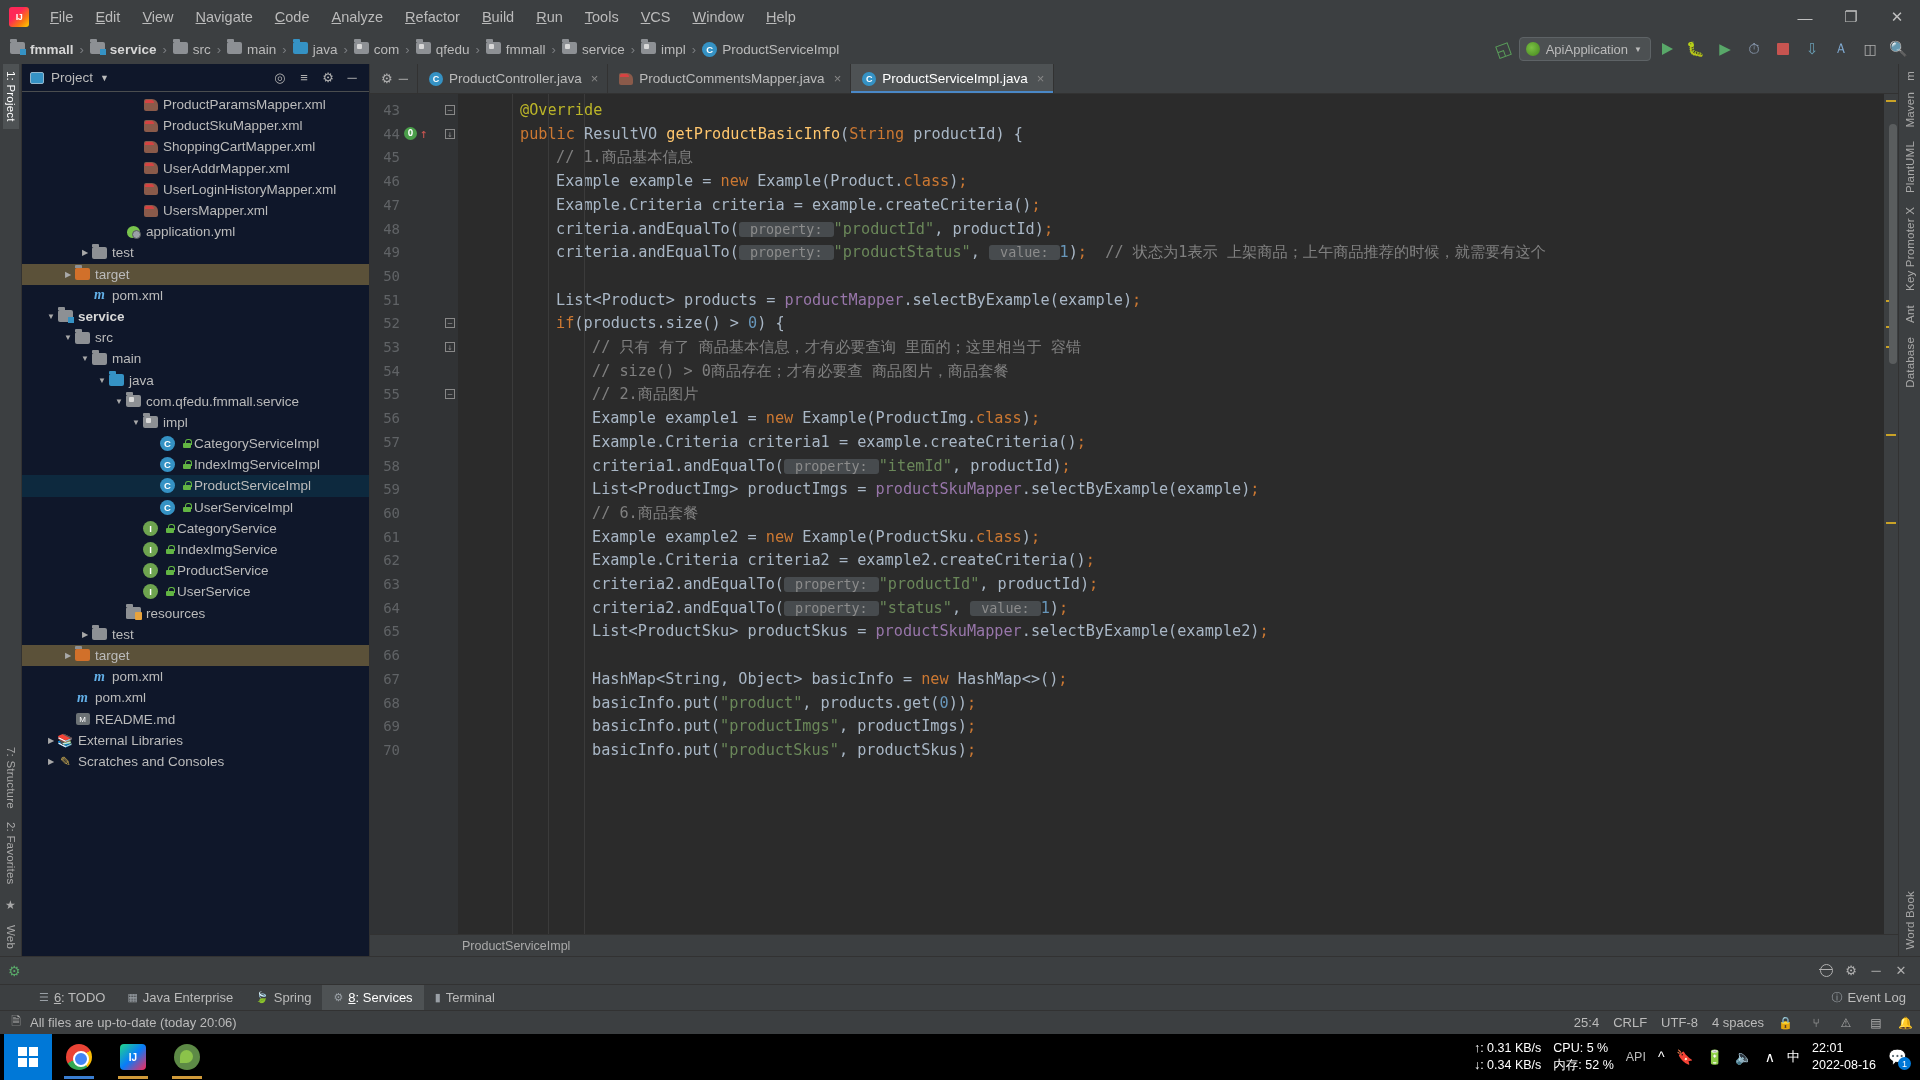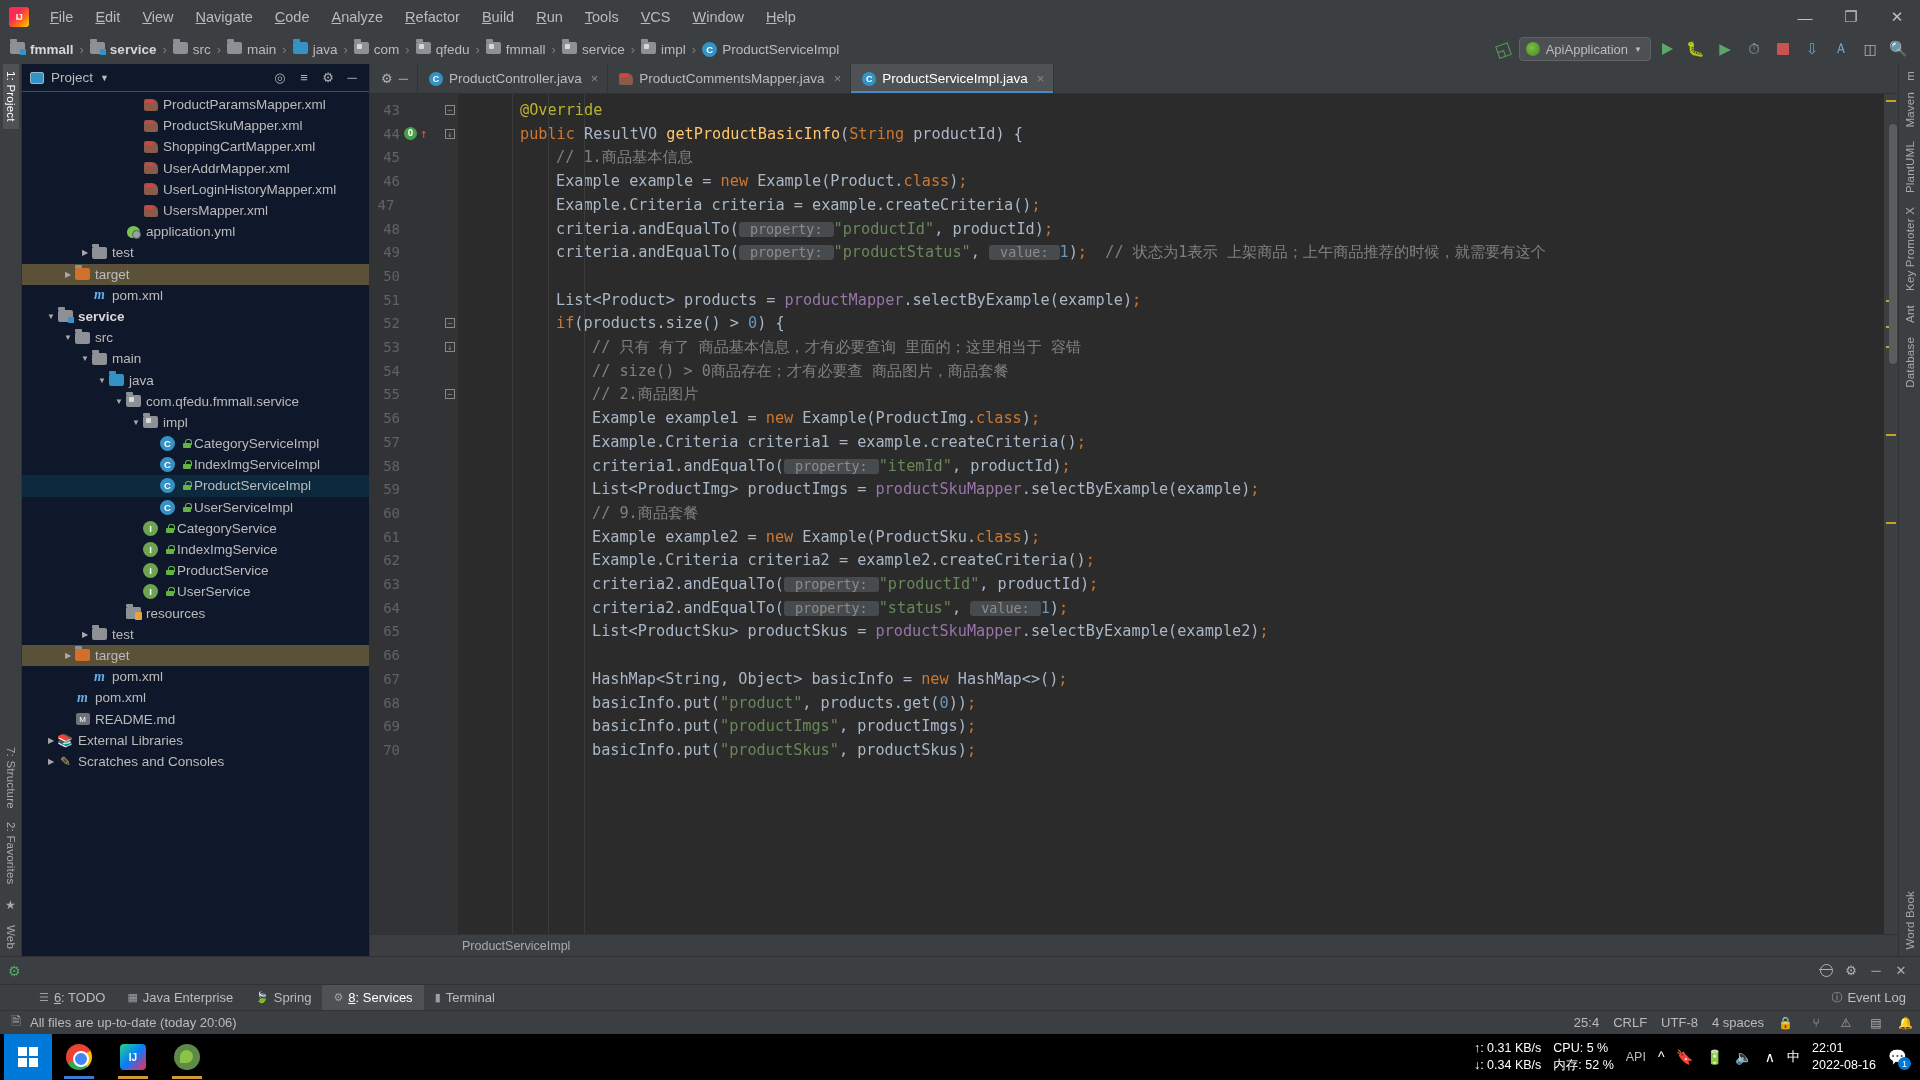--- a/index.html
+++ b/index.html
@@ -719,21 +719,21 @@
       <div class="editor-body">
         <div class="gutter" id="gutter-root">
             <div class="lnum" style="top: 8px;">43</div>
             <div class="fold" style="top: 10px;"><span style="display:inline-block;border:1px solid #888;width:10px;height:10px;line-height:8px;font-size:9px;">−</span></div>
             <div class="lnum" style="top: 31.7px;">44</div>
             <div style="position: absolute; left: 34px; top: 32.7px; width: 13px; height: 13px; border-radius: 50%; background: rgb(74, 158, 74); color: rgb(255, 255, 255); font-size: 9px; display: flex; align-items: center; justify-content: center; font-weight: bold;">O</div>
             <div style="position: absolute; left: 50px; top: 31.7px; color: rgb(199, 84, 80); font-size: 13px;">↑</div>
             <div class="fold" style="top: 33.7px;"><span style="display:inline-block;border:1px solid #888;width:10px;height:10px;line-height:8px;font-size:9px;">↓</span></div>
             <div class="lnum" style="top: 55.4px;">45</div>
             <div class="lnum" style="top: 79.1px;">46</div>
-            <div class="lnum" style="top: 102.8px; text-align: center;">47</div>
+            <div class="lnum" style="top: 102.8px;">47</div>
             <div class="lnum" style="top: 126.5px;">48</div>
             <div class="lnum" style="top: 150.2px;">49</div>
             <div class="lnum" style="top: 173.9px;">50</div>
             <div class="lnum" style="top: 197.6px;">51</div>
             <div class="lnum" style="top: 221.3px;">52</div>
             <div class="fold" style="top: 223.3px;"><span style="display:inline-block;border:1px solid #888;width:10px;height:10px;line-height:8px;font-size:9px;">−</span></div>
             <div class="lnum" style="top: 245px;">53</div>
             <div class="fold" style="top: 247px;"><span style="display:inline-block;border:1px solid #888;width:10px;height:10px;line-height:8px;font-size:9px;">↓</span></div>
             <div class="lnum" style="top: 268.7px;">54</div>
             <div class="lnum" style="top: 292.4px;">55</div>
@@ -765,21 +765,21 @@
             <div class="codeline" style="top: 174.9px; padding-left: 72px;"></div>
             <div class="codeline" style="top: 198.6px; padding-left: 72px;"><span class="punc">List&lt;Product&gt; products = </span><span class="fld">productMapper</span><span class="punc">.selectByExample(example)</span><span class="semi">;</span></div>
             <div class="codeline" style="top: 222.3px; padding-left: 72px;"><span class="kw">if</span><span class="punc">(products.size() &gt; </span><span class="num">0</span><span class="punc">) {</span></div>
             <div class="codeline" style="top: 246px; padding-left: 108px;"><span class="cmt">// 只有 有了 商品基本信息，才有必要查询 里面的；这里相当于 容错</span></div>
             <div class="codeline" style="top: 269.7px; padding-left: 108px;"><span class="cmt">// size() &gt; 0商品存在；才有必要查 商品图片，商品套餐</span></div>
             <div class="codeline" style="top: 293.4px; padding-left: 108px;"><span class="cmt">// 2.商品图片</span></div>
             <div class="codeline" style="top: 317.1px; padding-left: 108px;"><span class="punc">Example example1 = </span><span class="kw">new </span><span class="punc">Example(ProductImg.</span><span class="kw">class</span><span class="punc">)</span><span class="semi">;</span></div>
             <div class="codeline" style="top: 340.8px; padding-left: 108px;"><span class="punc">Example.Criteria criteria1 = example.createCriteria()</span><span class="semi">;</span></div>
             <div class="codeline" style="top: 364.5px; padding-left: 108px;"><span class="punc">criteria1.andEqualTo(</span><span class="hint"> property: </span><span class="str">"itemId"</span><span class="punc">, productId)</span><span class="semi">;</span></div>
             <div class="codeline" style="top: 388.2px; padding-left: 108px;"><span class="punc">List&lt;ProductImg&gt; productImgs = </span><span class="fld">productSkuMapper</span><span class="punc">.selectByExample(example)</span><span class="semi">;</span></div>
-            <div class="codeline" style="top: 411.9px; padding-left: 108px;"><span class="cmt">// 9.商品套餐</span></div>
+            <div class="codeline" style="top: 411.9px; padding-left: 108px;"><span class="cmt">// 6.商品套餐</span></div>
             <div class="codeline" style="top: 435.6px; padding-left: 108px;"><span class="punc">Example example2 = </span><span class="kw">new </span><span class="punc">Example(ProductSku.</span><span class="kw">class</span><span class="punc">)</span><span class="semi">;</span></div>
             <div class="codeline" style="top: 459.3px; padding-left: 108px;"><span class="punc">Example.Criteria criteria2 = example2.createCriteria()</span><span class="semi">;</span></div>
             <div class="codeline" style="top: 483px; padding-left: 108px;"><span class="punc">criteria2.andEqualTo(</span><span class="hint"> property: </span><span class="str">"productId"</span><span class="punc">, productId)</span><span class="semi">;</span></div>
             <div class="codeline" style="top: 506.7px; padding-left: 108px;"><span class="punc">criteria2.andEqualTo(</span><span class="hint"> property: </span><span class="str">"status"</span><span class="punc">, </span><span class="hint"> value: </span><span class="num">1</span><span class="punc">)</span><span class="semi">;</span></div>
             <div class="codeline" style="top: 530.4px; padding-left: 108px;"><span class="punc">List&lt;ProductSku&gt; productSkus = </span><span class="fld">productSkuMapper</span><span class="punc">.selectByExample(example2)</span><span class="semi">;</span></div>
             <div class="codeline" style="top: 554.1px; padding-left: 108px;"></div>
             <div class="codeline" style="top: 577.8px; padding-left: 108px;"><span class="punc">HashMap&lt;String, Object&gt; basicInfo = </span><span class="kw">new </span><span class="punc">HashMap&lt;&gt;()</span><span class="semi">;</span></div>
             <div class="codeline" style="top: 601.5px; padding-left: 108px;"><span class="punc">basicInfo.put(</span><span class="str">"product"</span><span class="punc">, products.get(</span><span class="num">0</span><span class="punc">))</span><span class="semi">;</span></div>
             <div class="codeline" style="top: 625.2px; padding-left: 108px;"><span class="punc">basicInfo.put(</span><span class="str">"productImgs"</span><span class="punc">, productImgs)</span><span class="semi">;</span></div>
             <div class="codeline" style="top: 648.9px; padding-left: 108px;"><span class="punc">basicInfo.put(</span><span class="str">"productSkus"</span><span class="punc">, productSkus)</span><span class="semi">;</span></div>

